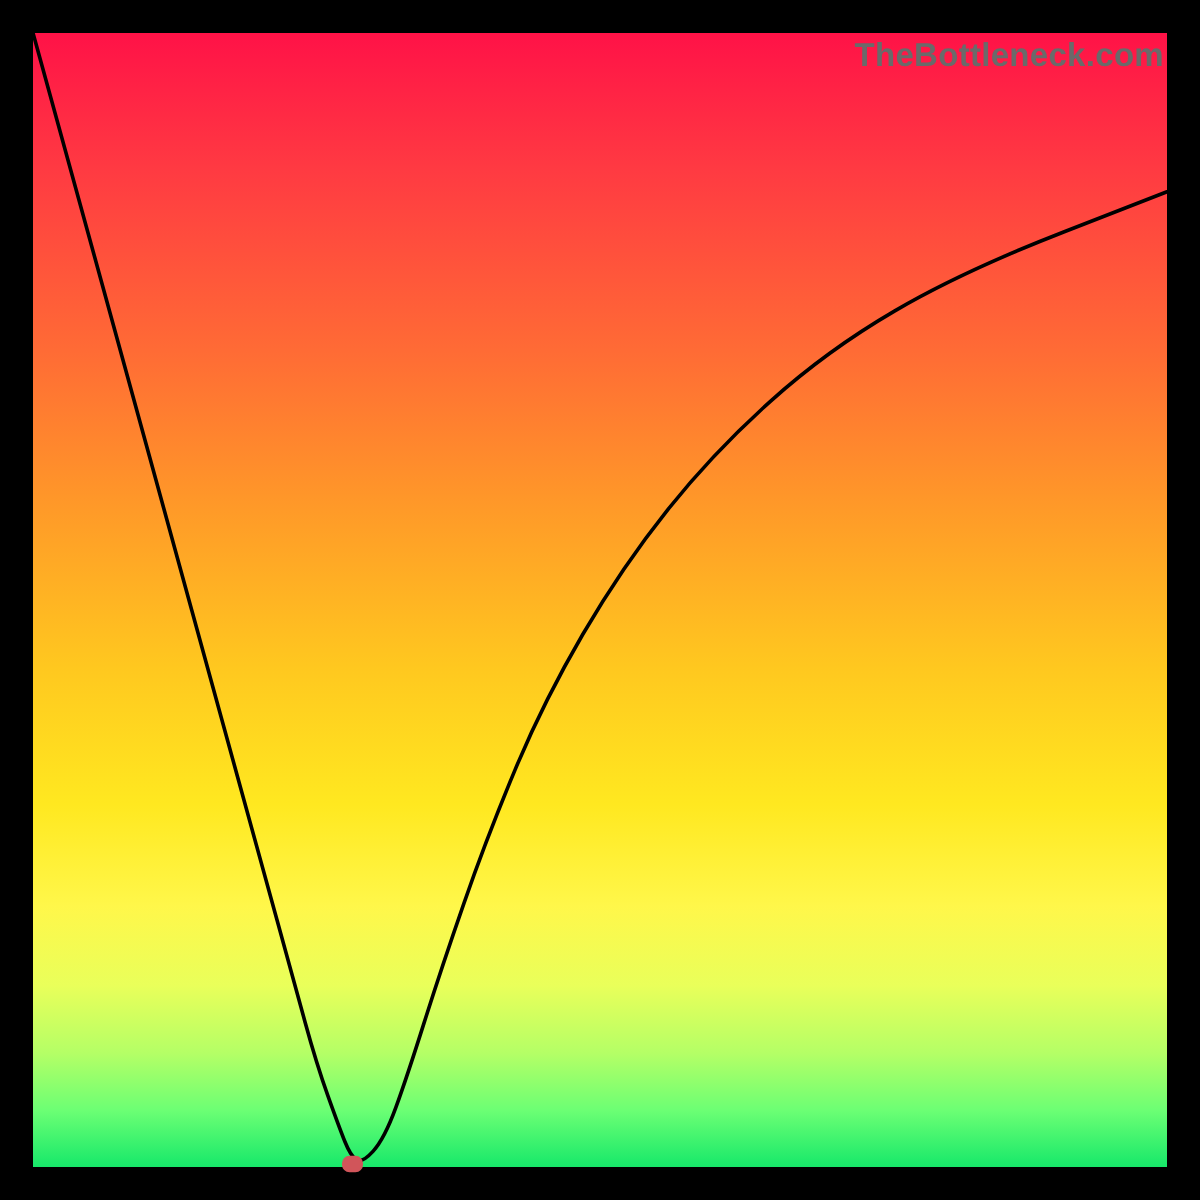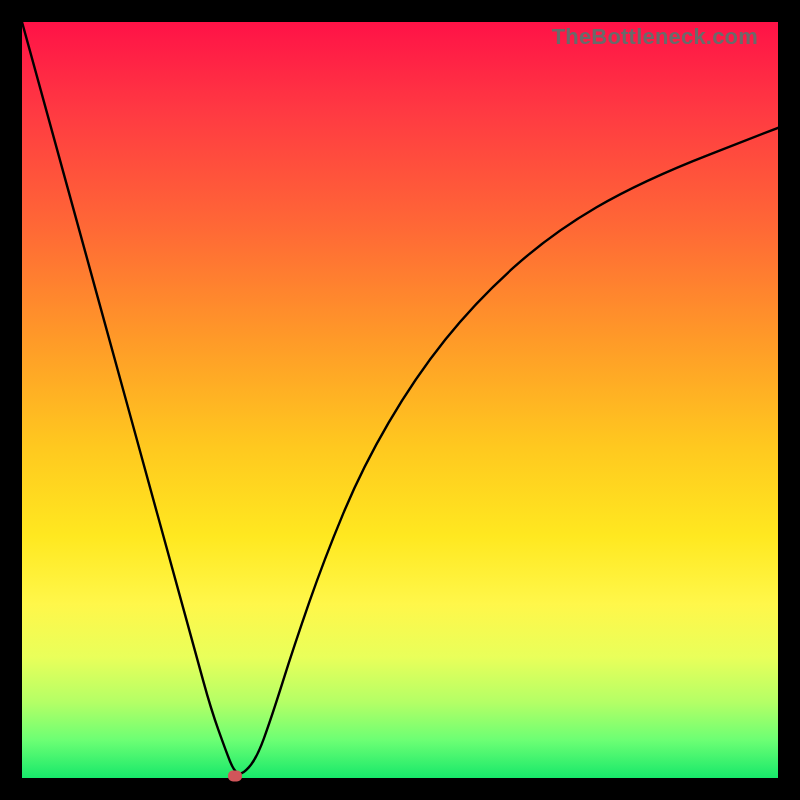--- a/index.html
+++ b/index.html
@@ -20,21 +20,21 @@
       #ffe820 68%,
       #fff74a 77%,
       #e9ff5a 84%,
       #b4ff66 90%,
       #6cff74 95%,
       #17e86a 100%);
   }
   .attrib {
     position: absolute;
     top: 2px;
-    right: 20px;
+    right: 2px;
     font-family: Arial, Helvetica, sans-serif;
     font-size: 22px;
     font-weight: 600;
     color: #6a6a6a;
     letter-spacing: 0.2px;
   }
   svg.curve { position: absolute; left: 0; top: 0; width: 756px; height: 756px; }
   .marker {
     position: absolute;
     width: 14px;

